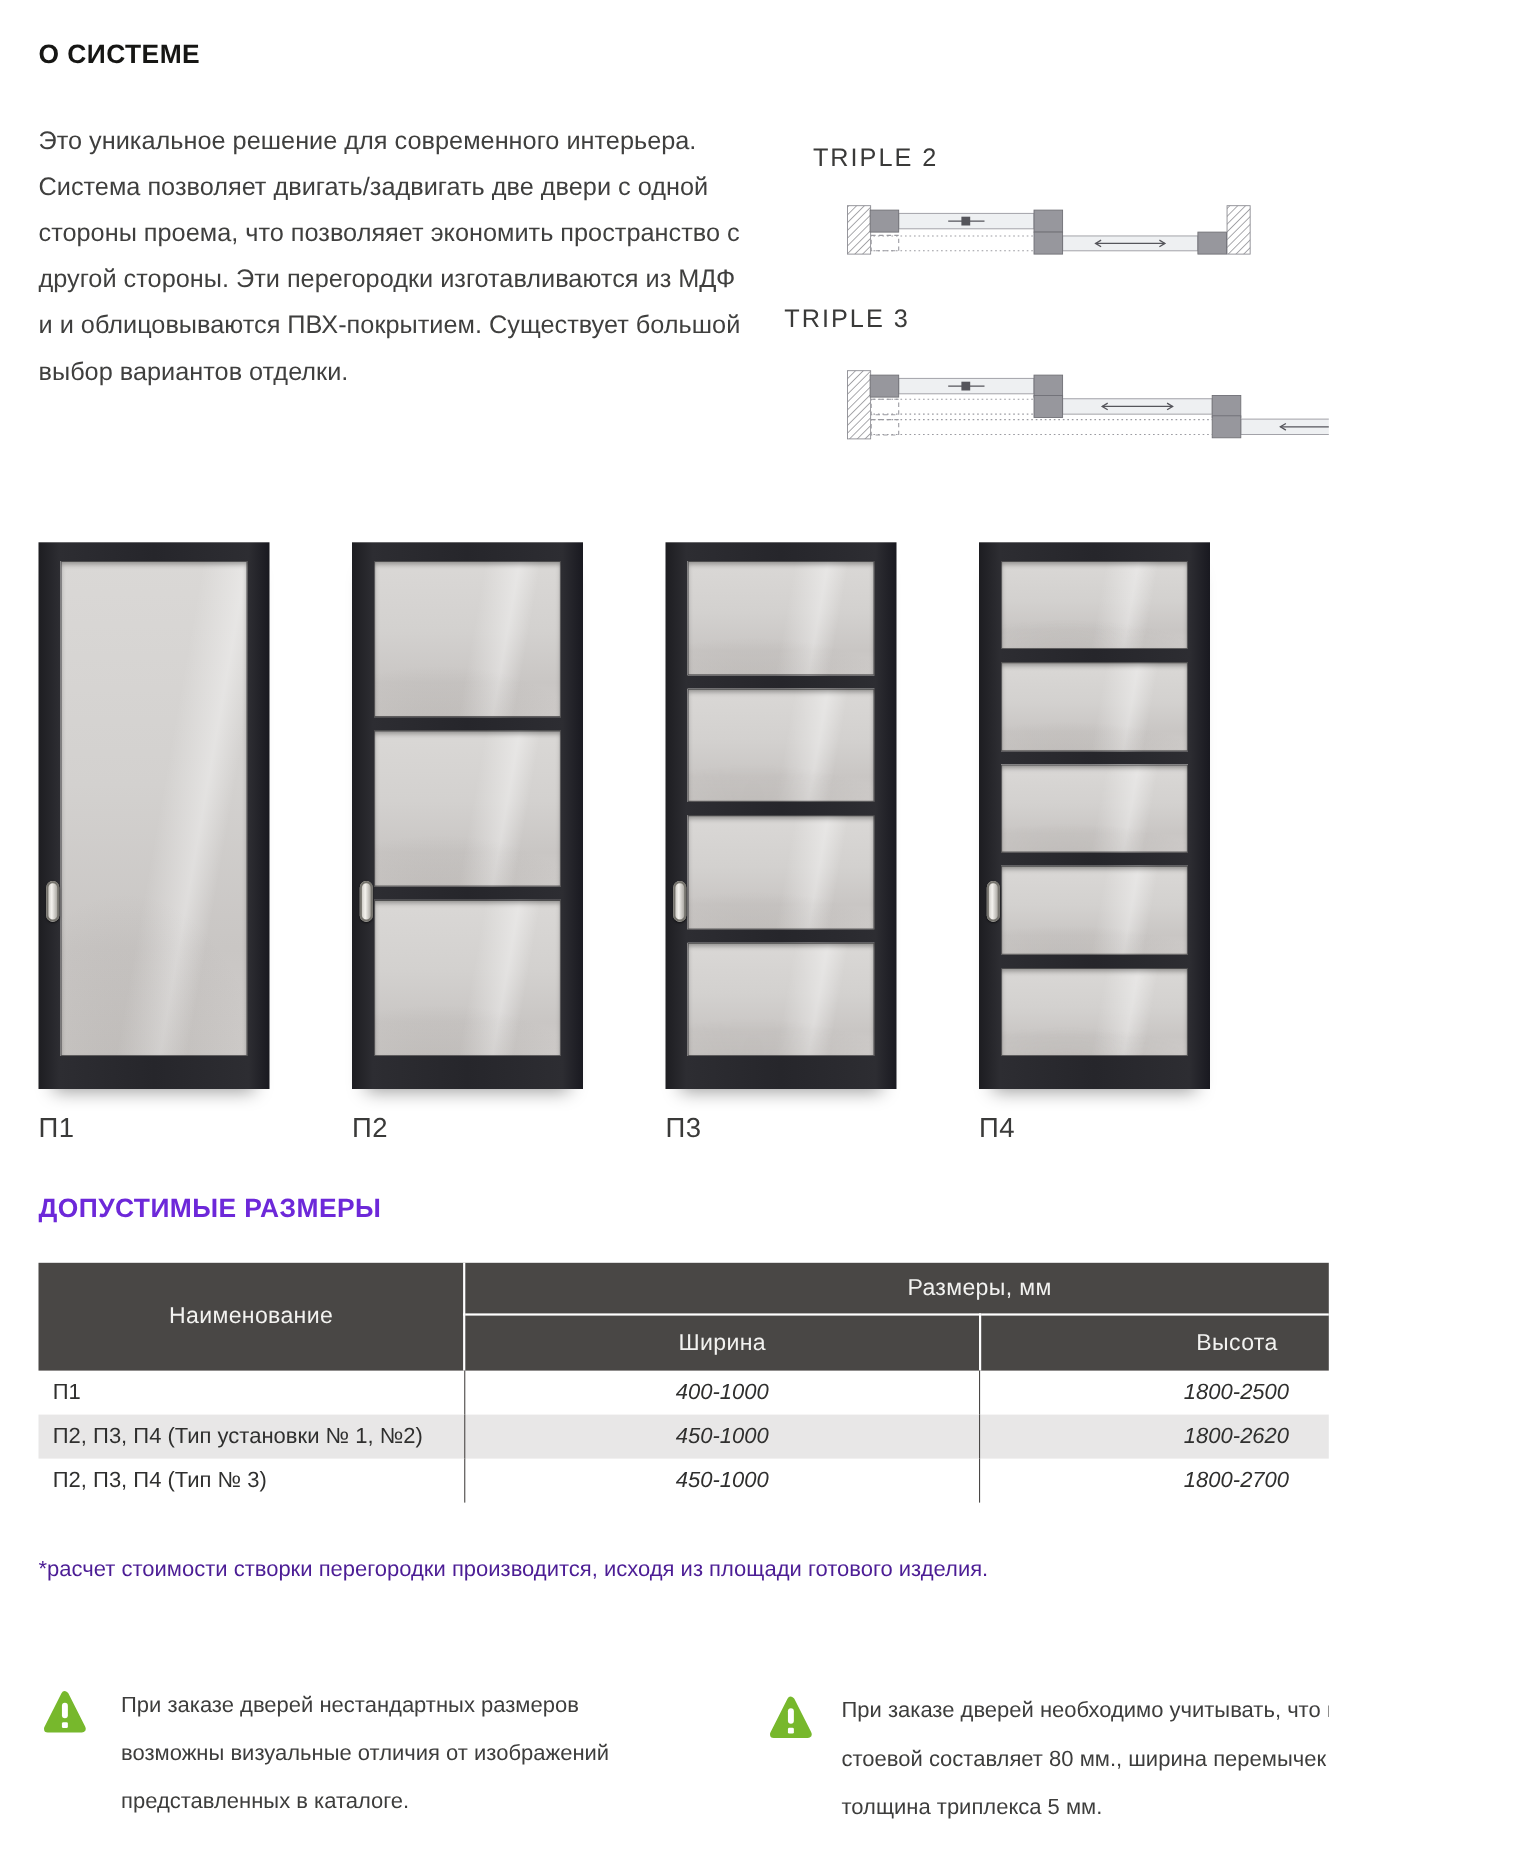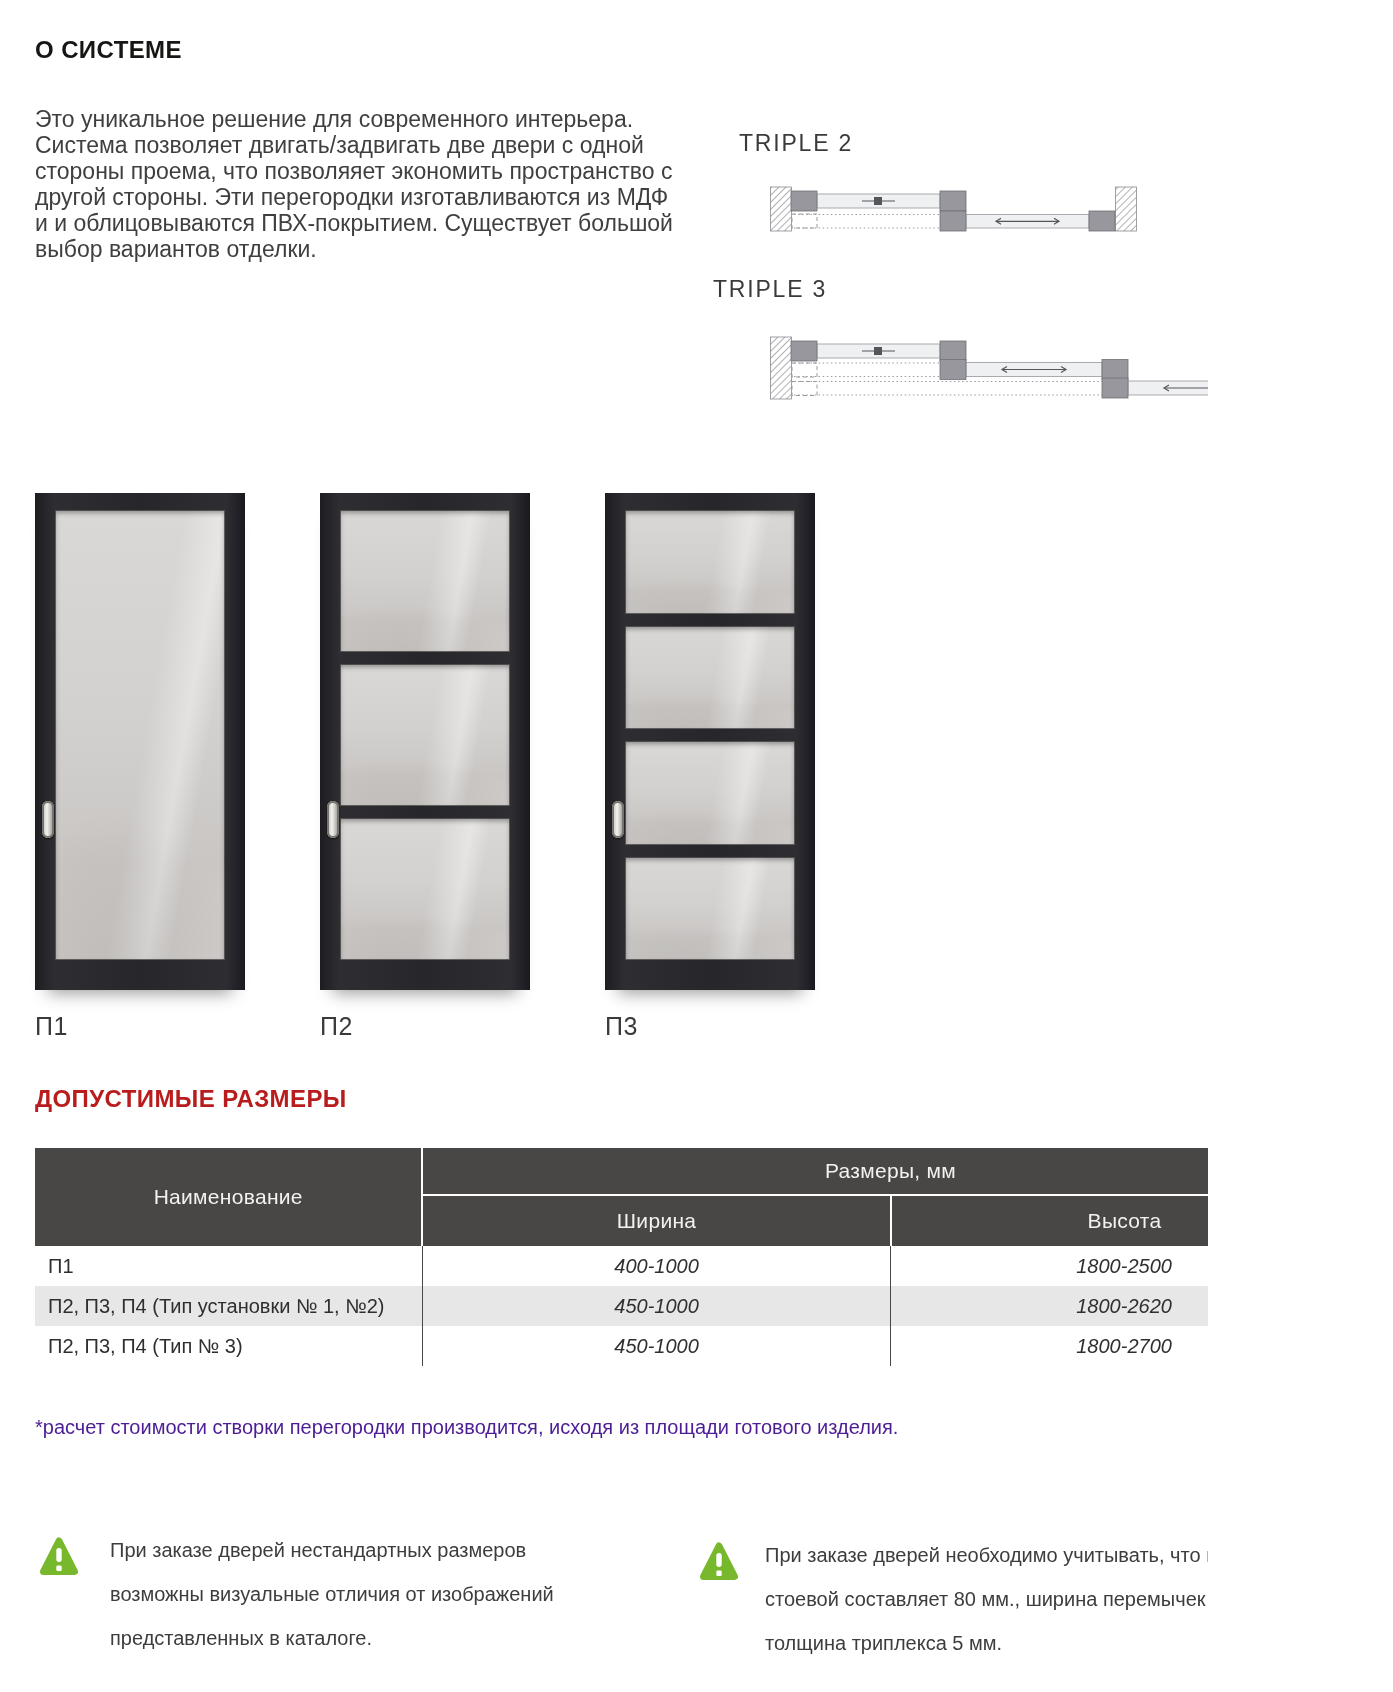--- a/index.html
+++ b/index.html
@@ -5,21 +5,21 @@
   html,body{margin:0;padding:0;background:#ffffff;}
   .page{
     position:relative;width:1208px;height:1692px;background:#ffffff;
     font-family:"Liberation Sans", sans-serif;color:#3d3d3c;overflow:hidden;
     --accent:#77b82c;--th-bg:#494745;--alt-row:#e8e7e7;
   }
   
   #page-title{position:absolute;left:35px;top:36px;margin:0;
     font-size:24px;font-weight:bold;color:#161614;letter-spacing:.4px;}
   #about-paragraph{position:absolute;left:35px;top:106px;width:645px;margin:0;
-    font-size:23px;line-height:26px;font-weight:normal;color:#3f3f3e;}
+    font-size:23px;line-height:42px;font-weight:normal;color:#3f3f3e;}
   
   .diagram-label{position:absolute;font-size:23px;letter-spacing:1.8px;color:#3a3a39;}
   #triple2-label{left:739px;top:118px;margin-top:12px;}
   #triple3-label{left:713px;top:276px;}
   #triple2-svg{position:absolute;left:770px;top:181px;}
   #triple3-svg{position:absolute;left:770px;top:330px;}
   
   #doors-row{position:absolute;left:35px;top:493px;display:flex;gap:75px;}
   .door-figure{margin:0;width:210px;}
   .door{
@@ -38,21 +38,21 @@
     box-shadow:inset 0 0 0 1px rgba(15,15,18,.55), inset 0 3px 5px rgba(0,0,0,.35);
   }
   .door-handle{
     position:absolute;left:7px;top:62%;width:12px;height:37px;border-radius:6px;
     background:linear-gradient(to right,#b9b6b0,#f4f2ee 42%,#8e8b85);
     box-shadow:inset 0 0 0 2px #75736d, 0 1px 2px rgba(0,0,0,.6);
   }
   .door-label{margin-top:22px;font-size:25px;color:#3a3a39;letter-spacing:.5px;}
   
   #sizes-title{position:absolute;left:35px;top:1085px;margin:0;
-    font-size:24px;font-weight:bold;color:#b91c1c;letter-spacing:.4px;}
+    font-size:24px;font-weight:bold;color:#6d28d9;letter-spacing:.4px;}
   #sizes-table{position:absolute;left:35px;top:1148px;width:1323px;
     border-collapse:collapse;table-layout:fixed;}
   #sizes-table th{background:var(--th-bg);color:#f2f2f0;font-weight:normal;
     font-size:21px;letter-spacing:.3px;}
   .th-name{border-right:2px solid #ffffff;}
   .th-sizes{height:44px;margin-top:45px;}
   .th-sub{border-top:2px solid #ffffff;height:48px;}
   .th-width{border-right:2px solid #ffffff;text-align:center;}
   #sizes-table td{height:38px;font-size:20px;color:#2f2f2e;
     border-right:1px solid #4a4846;}
@@ -187,20 +187,33 @@
         <div class="door">
           <div class="door-glass-area">
             <div class="door-glass-panel"></div>
             <div class="door-glass-panel"></div>
             <div class="door-glass-panel"></div>
             <div class="door-glass-panel"></div>
           </div>
           <div class="door-handle"></div>
         </div>
         <figcaption class="door-label">П3</figcaption>
+      </figure>
+      <figure class="door-figure">
+        <div class="door">
+          <div class="door-glass-area">
+            <div class="door-glass-panel"></div>
+            <div class="door-glass-panel"></div>
+            <div class="door-glass-panel"></div>
+            <div class="door-glass-panel"></div>
+            <div class="door-glass-panel"></div>
+          </div>
+          <div class="door-handle"></div>
+        </div>
+        <figcaption class="door-label">П4</figcaption>
       </figure>
     </div>
 
   <h2 id="sizes-title">ДОПУСТИМЫЕ РАЗМЕРЫ</h2>
 
   <table id="sizes-table">
     <colgroup>
       <col style="width:29.3%">
       <col style="width:35.4%">
       <col style="width:35.3%">

